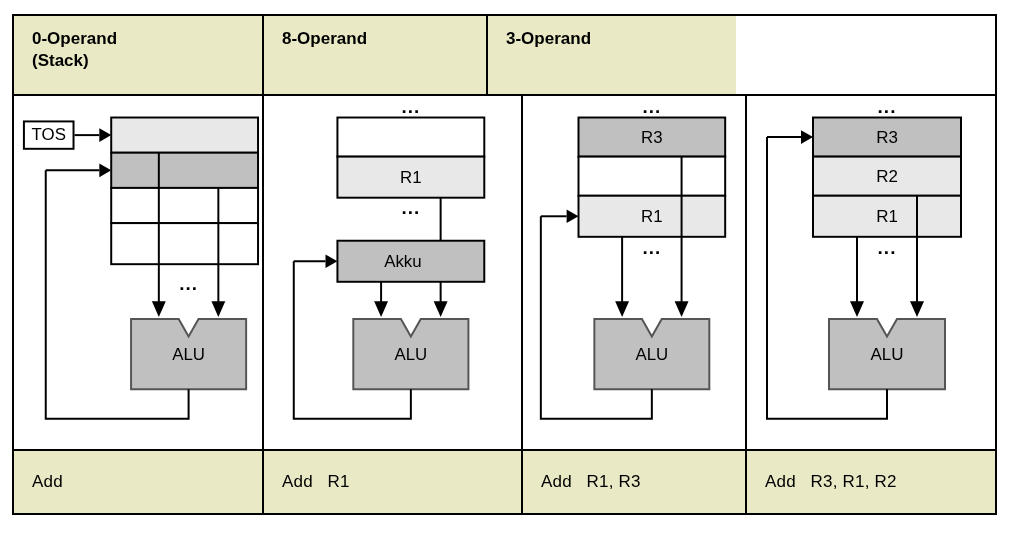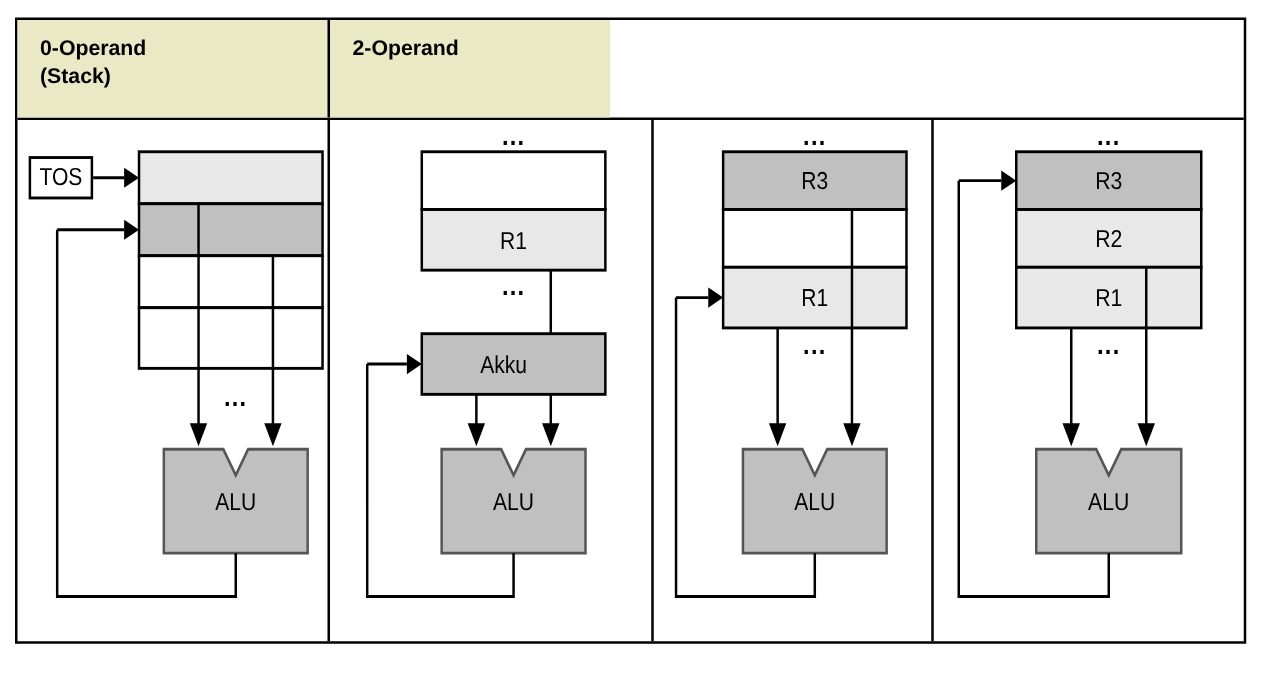--- a/index.html
+++ b/index.html
@@ -115,23 +115,26 @@
 
     <div class="row-head">
 
       <div class="cell c0">
         <div class="head-label">0-Operand
 (Stack)</div>
       </div>
 
 
       <div class="cell c2">
-        <div class="head-label">2-Operand</div>
-      </div>
-
+        <div class="head-label">8-Operand</div>
+      </div>
+
+      <div class="cell c3">
+        <div class="head-label">3-Operand</div>
+      </div>
     </div>
 
     <div class="row-body">
 
       <div class="cell c0">
         <div class="diagram">
           <svg viewBox="0 0 250 361" preserveAspectRatio="none">
 
             <rect x="98" y="22" width="148" height="36" fill="#e8e8e8" stroke="#000" stroke-width="2"></rect>
             <rect x="98" y="58" width="148" height="36" fill="#c0c0c0" stroke="#000" stroke-width="2"></rect>
@@ -257,15 +260,33 @@
 
             <polygon points="82,228 130,228 140,246 150,228 198,228 198,300 82,300" fill="#c0c0c0" stroke="#555" stroke-width="2"></polygon>
             <text class="reg-text" x="140" y="270" text-anchor="middle">ALU</text>
 
             <path d="M140,300 L140,330 L20,330 L20,42" fill="none" stroke="#000" stroke-width="2"></path>
           </svg>
         </div>
       </div>
     </div>
 
+    <div class="row-foot">
+
+      <div class="cell c0">
+        <div class="foot-label">Add</div>
+      </div>
+
+      <div class="cell c1">
+        <div class="foot-label">Add   R1</div>
+      </div>
+
+      <div class="cell c2">
+        <div class="foot-label">Add   R1, R3</div>
+      </div>
+
+      <div class="cell c3">
+        <div class="foot-label">Add   R3, R1, R2</div>
+      </div>
+    </div>
 
   </div>
 </div>
 
 </body></html>

